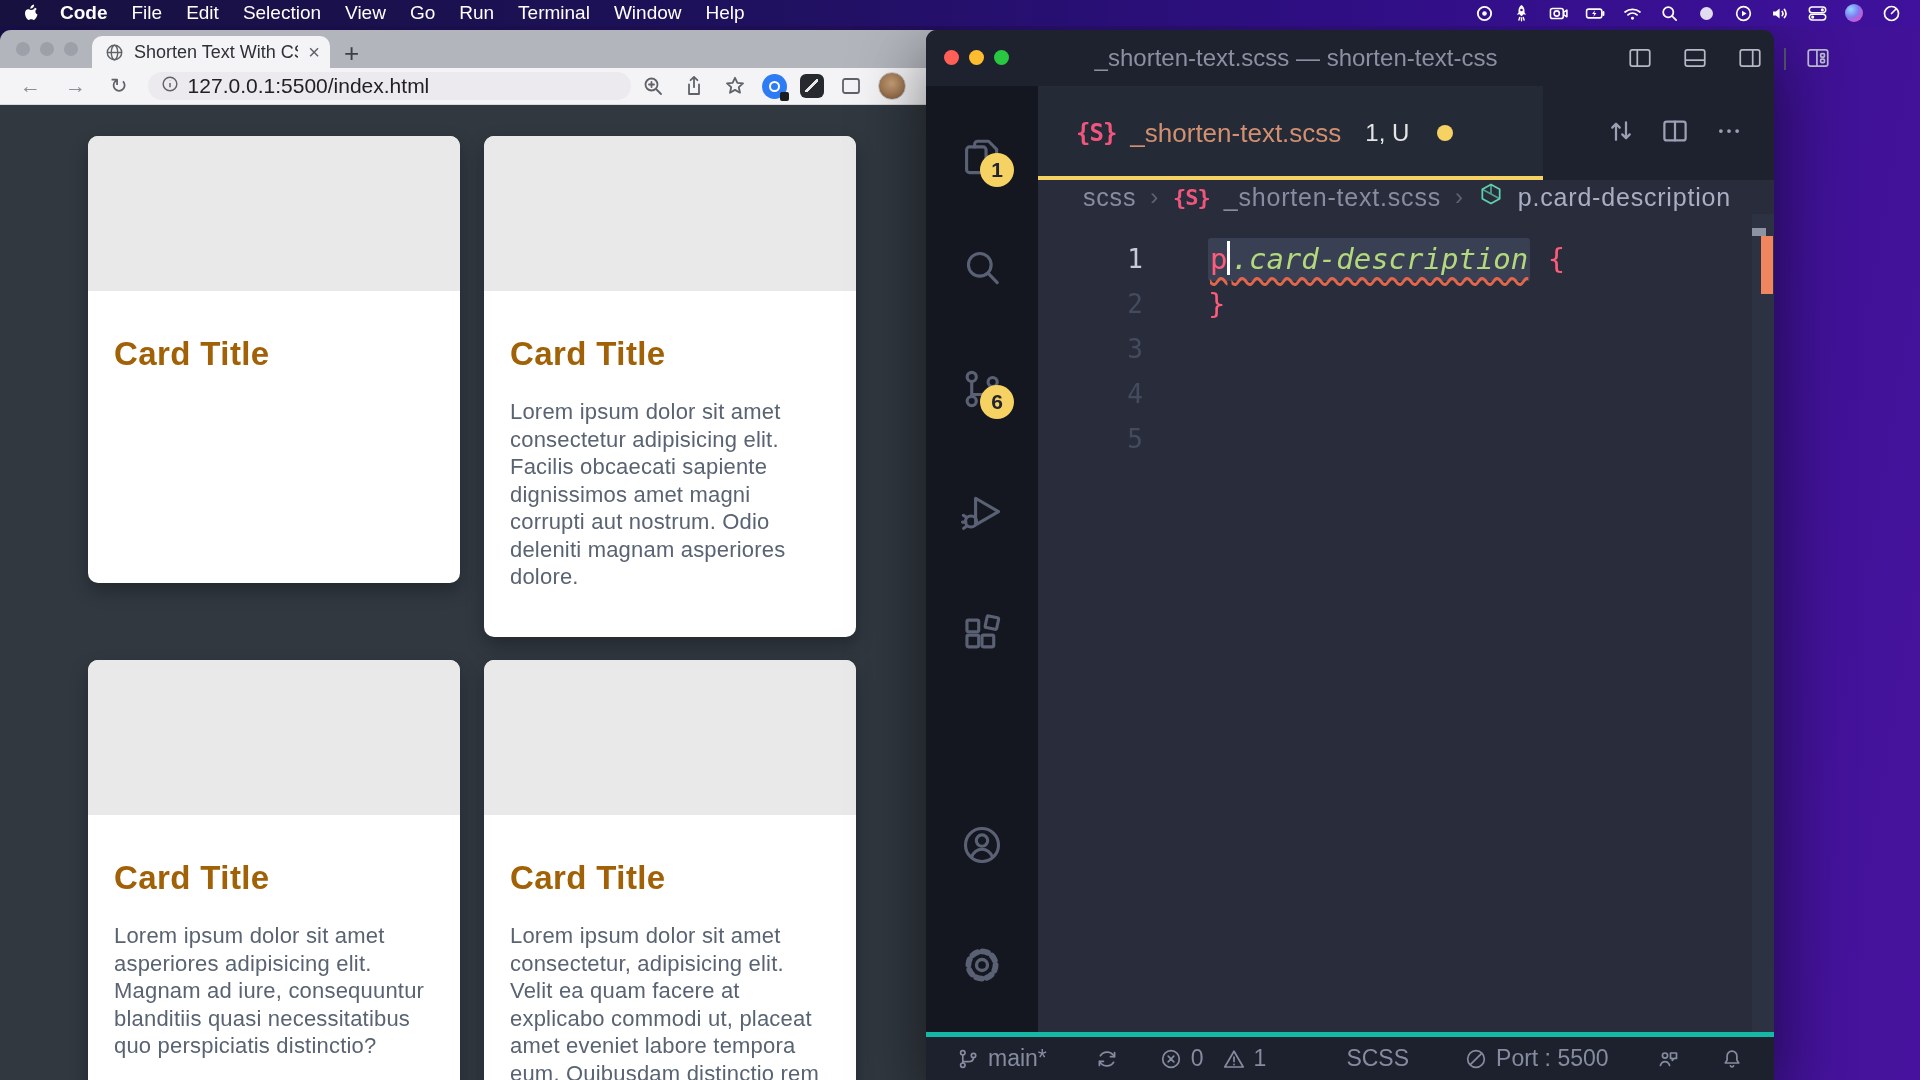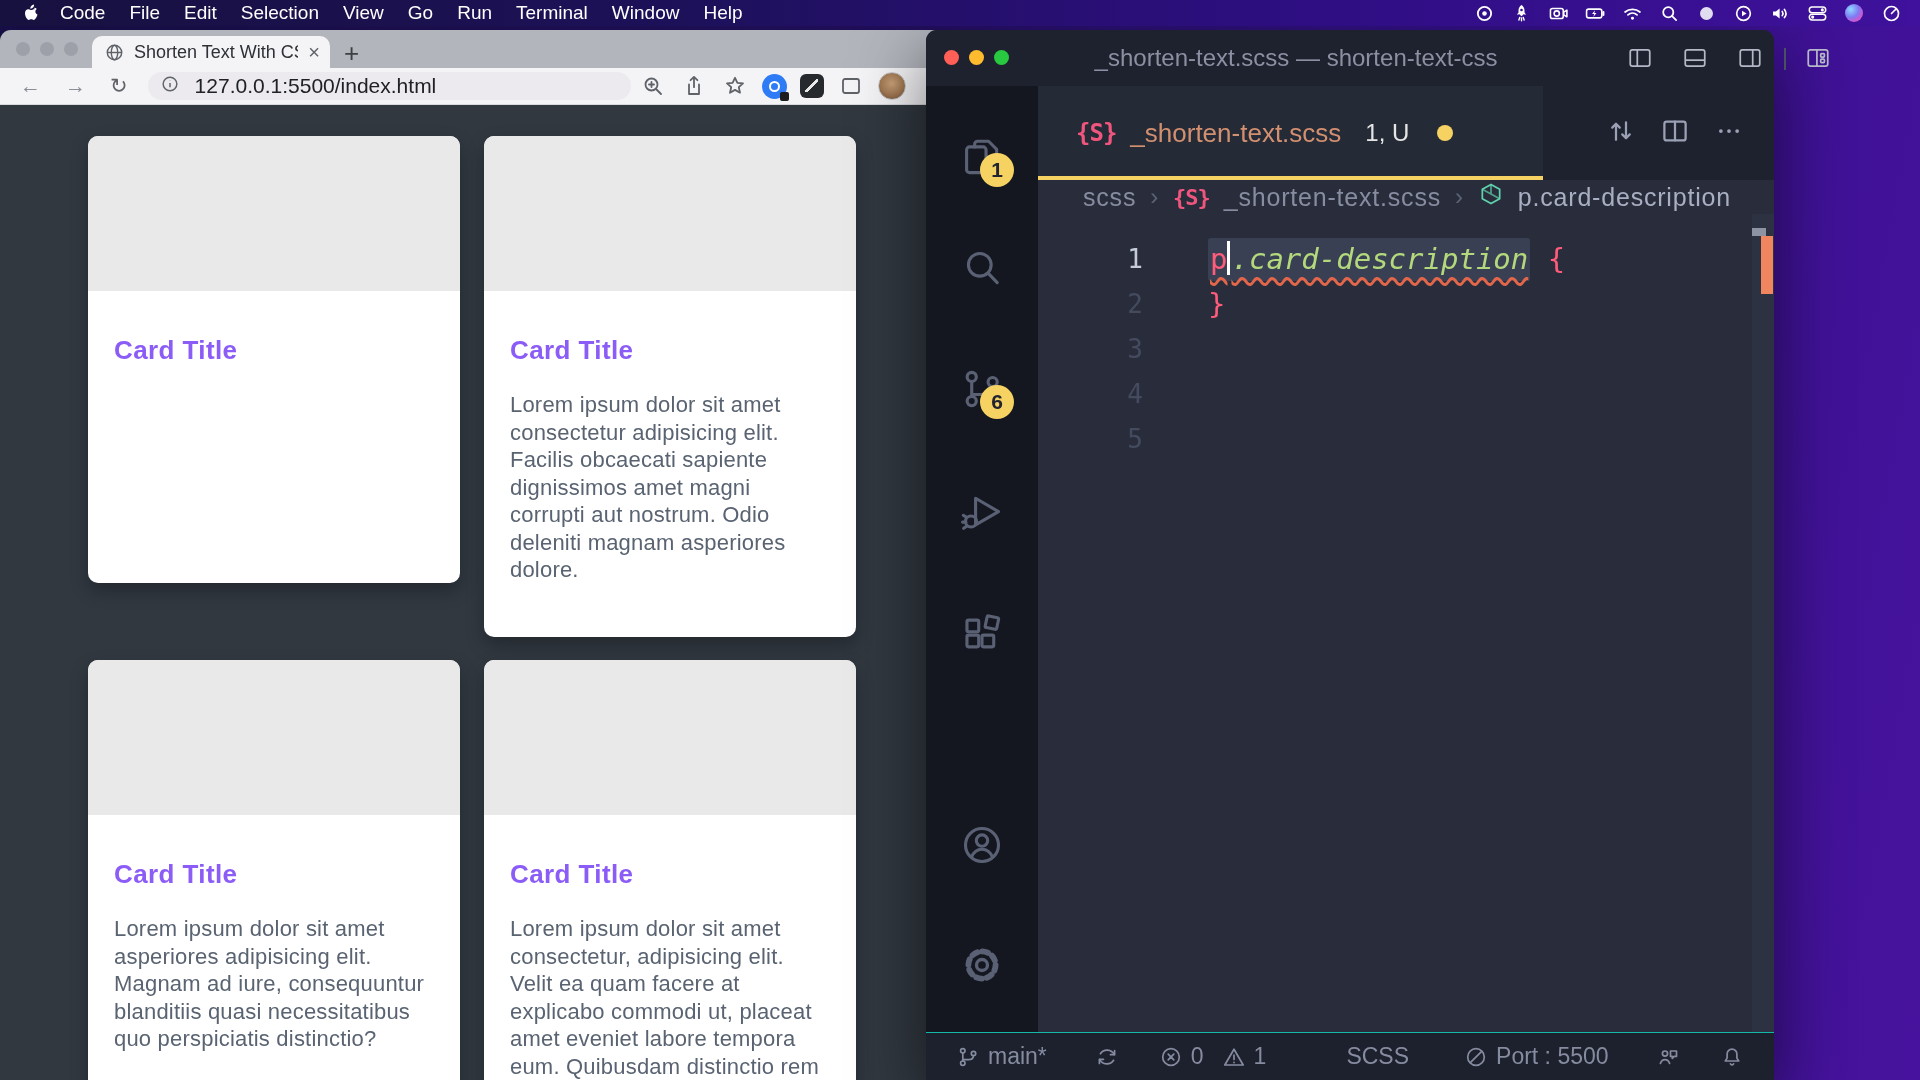--- a/index.html
+++ b/index.html
@@ -3,21 +3,21 @@
 <meta charset="utf-8">
 <style>
 *{margin:0;padding:0;box-sizing:border-box}
 html,body{width:1920px;height:1080px;overflow:hidden;font-family:"Liberation Sans",sans-serif;-webkit-font-smoothing:antialiased}
 body{background:linear-gradient(100deg,#18104a 0%,#241063 40%,#35108c 72%,#47139e 100%);position:relative}
 
 
 .menubar{position:absolute;top:0;left:0;right:0;height:26px;display:flex;align-items:center;color:#fff;font-size:19px;background:linear-gradient(90deg,#17113f 0%,#1c1158 34%,#2e0e82 68%,#3f119c 100%);padding:0 14px;z-index:50}
 .menu-left{display:flex;align-items:center}
 .menu-item{padding:0 12px;line-height:26px;white-space:nowrap}
-.menu-item.app{font-weight:normal}
+.menu-item.app{font-weight:bold}
 .apple{width:20px;height:20px;margin:0 8px 0 6px}
 .menu-right{margin-left:auto;display:flex;align-items:center;gap:15px;padding-right:4px}
 .mi{width:22px;height:22px;display:flex;align-items:center;justify-content:center}
 .mi svg{width:21px;height:21px;stroke:#fff;fill:none;stroke-width:1.8;stroke-linecap:round;stroke-linejoin:round}
 .siri-ball{width:18px;height:18px;border-radius:50%;background:radial-gradient(circle at 32% 30%,#8fd8ff 0%,#7f7bf2 45%,#c75ad4 70%,#e7589d 100%)}
 
 
 .window{position:absolute;top:30px;height:1050px;border-radius:11px 11px 0 0;box-shadow:0 24px 70px rgba(0,0,0,.55)}
 
 
@@ -29,39 +29,39 @@
 .btab .ttl{flex:1;white-space:nowrap;overflow:hidden}
 .btab .x{color:#5f6368;font-size:20px;line-height:1}
 .globe{width:19px;height:19px;flex:0 0 auto}
 .globe svg{width:19px;height:19px;stroke:#5f6368;fill:none;stroke-width:1.5}
 .newtab{position:absolute;left:344px;top:8px;font-size:26px;color:#3c4043;font-weight:300}
 .strip-chev{position:absolute;right:14px;top:10px}
 .strip-chev svg{width:16px;height:16px;stroke:#3c4043;fill:none;stroke-width:2;stroke-linecap:round}
 .toolbar{height:37px;background:#f4f3f6;border-bottom:1px solid #d9d8dd;display:flex;align-items:center;padding:0 12px;gap:8px}
 .navg{font-size:21px;color:#8a8e96;padding:0 8px}
 .navg.rel{color:#5f6368}
-.urlpill{width:540px;height:28px;background:#eceaef;border-radius:14px;display:flex;align-items:center;gap:16px;padding:0 13px;margin-left:4px}
+.urlpill{width:540px;height:28px;background:#eceaef;border-radius:14px;display:flex;align-items:center;gap:9px;padding:0 13px;margin-left:4px}
 .urlpill .info svg{width:18px;height:18px;stroke:#5f6368;fill:none;stroke-width:1.6}
 .url{font-size:21px;color:#202124;white-space:nowrap}
 .tb-right{margin-left:auto;display:flex;align-items:center;gap:13px}
 .tbi{width:28px;height:28px;display:flex;align-items:center;justify-content:center}
 .tbi svg{width:24px;height:24px;stroke:#5f6368;fill:none;stroke-width:1.8;stroke-linecap:round;stroke-linejoin:round}
 .onep{width:25px;height:25px;border-radius:50%;background:#2e7bf6;display:flex;align-items:center;justify-content:center;position:relative}
 .onep b{width:11px;height:11px;border:2.5px solid #fff;border-radius:50%;display:block}
 .onep s{position:absolute;right:-2px;bottom:-2px;width:9px;height:9px;background:#1b1d21;border-radius:2px}
 .dropper{width:24px;height:24px;background:#26292e;border-radius:6px;position:relative}
 .dropper:after{content:"";position:absolute;left:5px;top:5px;width:13px;height:13px;background:linear-gradient(135deg,transparent 45%,#e8e8e8 45%,#e8e8e8 60%,transparent 60%)}
 .avatar{width:28px;height:28px;border-radius:50%;background:radial-gradient(circle at 50% 40%,#caa27a 0%,#a37a54 55%,#6e4f35 100%);border:1px solid #c9ccd2}
 .dots{font-size:20px;color:#5f6368;letter-spacing:0;padding:0 4px}
 .page{position:relative;height:975px;background:#313840;overflow:hidden}
 .cards{position:absolute;left:88px;top:31px;display:grid;grid-template-columns:372px 372px;column-gap:24px;row-gap:23px;align-items:start}
 .card{background:#fff;border-radius:10px;overflow:hidden;box-shadow:0 8px 18px rgba(0,0,0,.28)}
 .card .img{height:155px;background:#e9e9ea}
 .card .body{padding:44px 26px 48px}
-.card h2{font-size:26px;color:#8b5cf6;letter-spacing:.4px;margin-bottom:25px}
+.card h2{font-size:33px;color:#a16207;letter-spacing:.4px;margin-bottom:25px}
 .card p{font-size:22px;line-height:1.25;color:#596371;letter-spacing:.2px}
 .c1{height:447px}.c2{height:501px}
 .pscroll{position:absolute;right:0;top:0;width:11px;height:100%;background:#3a414a}
 .pthumb{position:absolute;right:1px;top:18px;width:9px;height:112px;background:#c3c6ca;border-radius:5px}
 
 
 .vscode{left:926px;width:848px;background:#292d3b;display:flex;flex-direction:column}
 .vtitle{height:56px;background:#1e212e;border-radius:11px 11px 0 0;position:relative;flex:0 0 auto}
 .vtraffic{position:absolute;left:18px;top:20px;display:flex;gap:10px}
 .vtraffic i{width:15px;height:15px;border-radius:50%;display:block}
@@ -95,21 +95,21 @@
 .gut{width:105px;text-align:right;color:#454b5e;font-size:26px;flex:0 0 auto}
 .gut.cur{color:#c6cbda}
 .cc{padding-left:65px;font-size:29px;white-space:pre}
 .tok-p{color:#ff5c7c}
 .occ{background:#3a4053;border-radius:3px;padding:4px 2px 5px;text-decoration:underline;text-decoration-style:wavy;text-decoration-color:#e2664a;text-decoration-thickness:2.5px;text-underline-offset:8px}
 .tok-cls{color:#b3d97c;font-style:italic}
 .caret{display:inline-block;width:3px;height:34px;background:#fff;vertical-align:-6px;margin:0 1px 0 0}
 .ovw{position:absolute;right:0;top:0;width:22px;height:100%;background:#2d3242}
 .ovw .sliver{position:absolute;left:0;top:14px;width:14px;height:8px;background:#8d93a3}
 .ovw .warn{position:absolute;right:1px;top:22px;width:12px;height:58px;background:#ef8660}
-.sbar{height:48px;background:#1d202d;border-top:1px solid #14b8a6;display:flex;align-items:center;color:#868ca0;font-size:23px;padding:0 30px;flex:0 0 auto}
+.sbar{height:48px;background:#1d202d;border-top:5px solid #14b8a6;display:flex;align-items:center;color:#868ca0;font-size:23px;padding:0 30px;flex:0 0 auto}
 .sit{display:flex;align-items:center;gap:8px;white-space:nowrap}
 .sbar svg{width:24px;height:24px;stroke:#868ca0;fill:none;stroke-width:1.7;stroke-linecap:round;stroke-linejoin:round}
 </style>
 </head>
 <body>
 
 <div class="menubar">
   <div class="menu-left">
     <svg class="apple" viewBox="0 0 16 16">
         <path fill="#fff" d="M11.2 1.1c-.8.1-1.7.6-2.2 1.25-.45.58-.85 1.45-.68 2.28.87.03 1.76-.5 2.28-1.15.5-.62.85-1.47.6-2.38zM11.5 4.9c-1.2 0-1.7.62-2.5.62s-1.4-.6-2.4-.6C5.3 4.92 4 6.1 4 8.2c0 2.4 1.7 5.3 3 5.3.7 0 1-.46 2-.46s1.2.46 2 .46c1.3 0 2.9-2.95 2.9-4.46-1-.4-1.6-1.3-1.6-2.3 0-.9.5-1.6 1.1-2-.5-.55-1.2-.84-1.9-.84z"></path>

